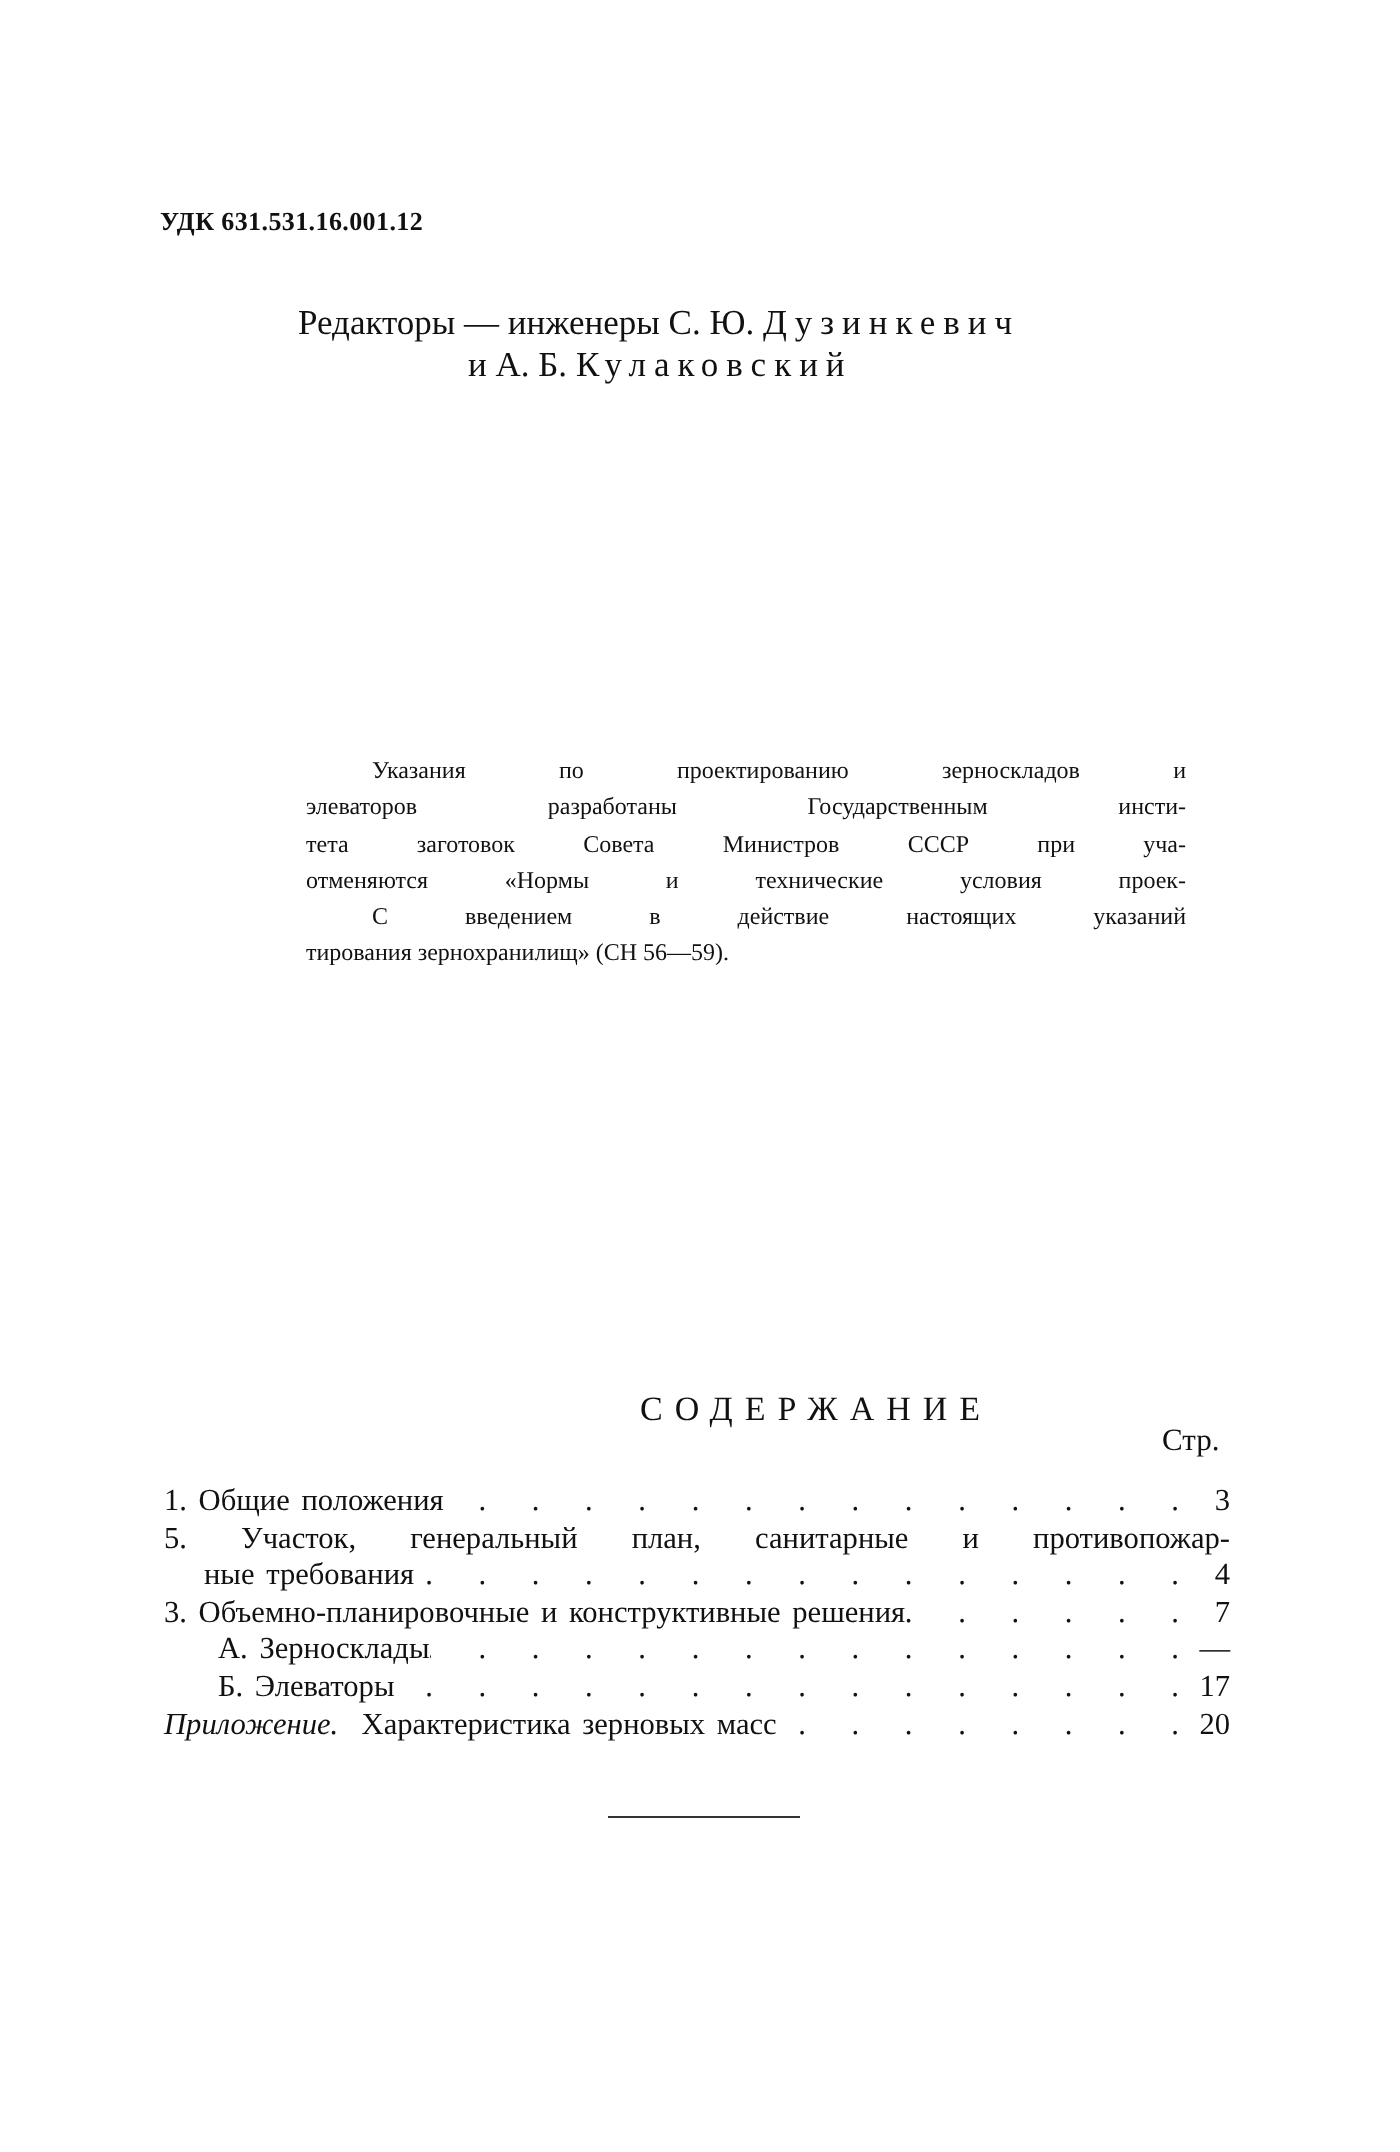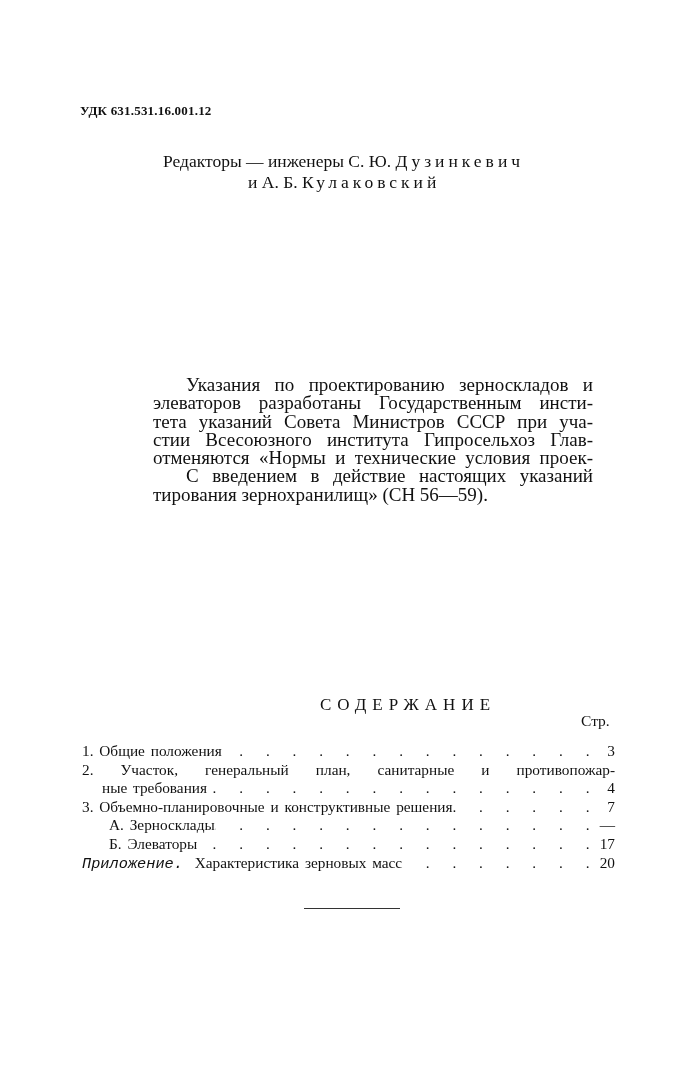--- a/index.html
+++ b/index.html
@@ -18,38 +18,38 @@
     .udk {
       position: absolute;
       left: 80px;
       top: 103px;
       font-size: 13px;
       font-weight: bold;
       letter-spacing: 0.2px;
     }
     .editors {
       position: absolute;
-      left: 163px;
+      left: 149px;
       top: 151px;
       width: 420px;
       font-size: 17.5px;
       line-height: 21px;
     }
     .editors .line2 {
       padding-left: 85px;
     }
     .spaced {
       letter-spacing: 4px;
     }
     .para {
       position: absolute;
       left: 153px;
       top: 376px;
       width: 440px;
-      font-size: 19px;
+      font-size: 12px;
       line-height: 18.3px;
       text-align: justify;
       text-align-last: justify;
     }
     .para .row {
       display: block;
       white-space: nowrap;
       text-align: justify;
       text-align-last: justify;
     }
@@ -110,21 +110,20 @@
       padding-left: 20px;
       align-items: flex-end;
     }
     .toc-row.wrap .label {
       flex: 1 1 auto;
       text-align: justify;
       text-align-last: justify;
     }
     .italic {
       font-style: italic;
-      font-family: Liberation Mono, monospace;
     }
     .divider {
       position: absolute;
       left: 304px;
       top: 908px;
       width: 96px;
       height: 1px;
       background: #333333;
     }
   </style>
@@ -140,38 +139,37 @@
       <span>Редакторы — инженеры С. Ю. </span><span class="spaced">Дузинкевич</span>
     </div>
     <div class="line2">
       <span>и А. Б. </span><span class="spaced">Кулаковский</span>
     </div>
   </div>
 
   <div class="para">
     <span class="row indent">Указания по проектированию зерноскладов и</span>
     <span class="row">элеваторов разработаны Государственным инсти-</span>
-    <span class="row">тета указаний Совета Министров СССР при уча-</span>
-    <span class="row">стии Всесоюзного института Гипросельхоз Глав-</span>
+    <span class="row">тета заготовок Совета Министров СССР при уча-</span>
     <span class="row">отменяются «Нормы и технические условия проек-</span>
     <span class="row indent">С введением в действие настоящих указаний</span>
     <span class="row last">тирования зернохранилищ» (СН 56—59).</span>
   </div>
 
   <div class="toc-title">СОДЕРЖАНИЕ</div>
   <div class="toc-page-label">Стр.</div>
 
   <div class="toc">
     <div class="toc-row">
       <span class="label">1. Общие положения</span>
       <span class="dots">. . . . . . . . . . . . . . . . . . . . . . . . . . . . . . . . . . . .</span>
       <span class="page">3</span>
     </div>
     <div class="toc-row wrap">
-      <span class="label">2. Участок, генеральный план, санитарные и противопожар-</span>
+      <span class="label">5. Участок, генеральный план, санитарные и противопожар-</span>
     </div>
     <div class="toc-row cont">
       <span class="label">ные требования</span>
       <span class="dots">. . . . . . . . . . . . . . . . . . . . . . . . . . . . . . . . . . . .</span>
       <span class="page">4</span>
     </div>
     <div class="toc-row">
       <span class="label">3. Объемно-планировочные и конструктивные решения</span>
       <span class="dots">. . . . . . . . . . . . . . . . . . . . . . . . . . . . . . . . . . . .</span>
       <span class="page">7</span>

